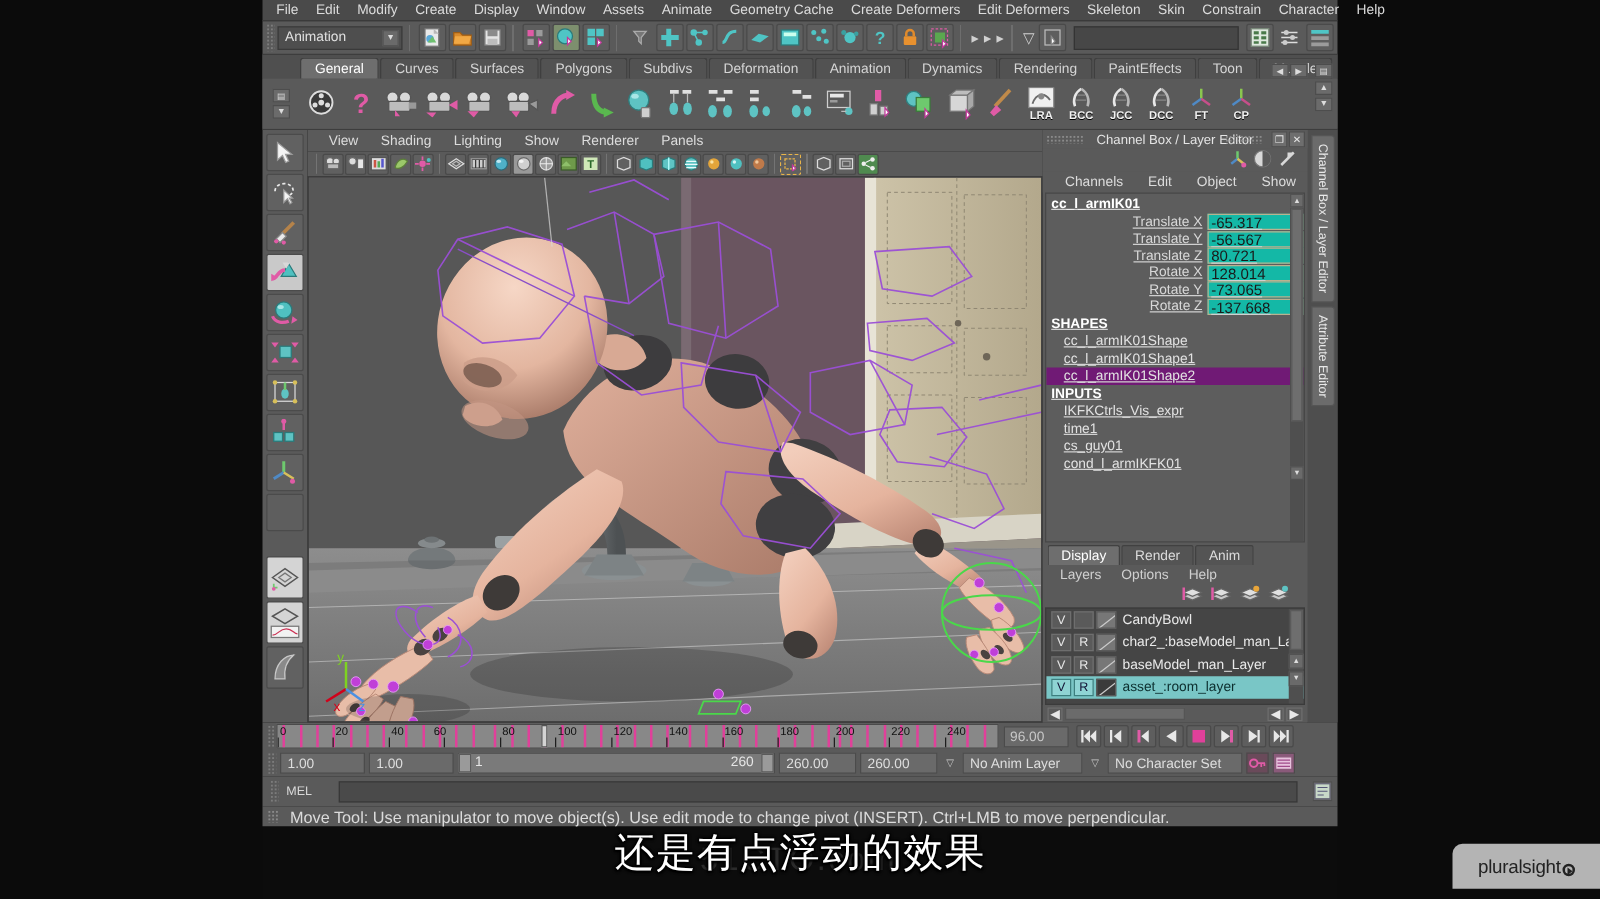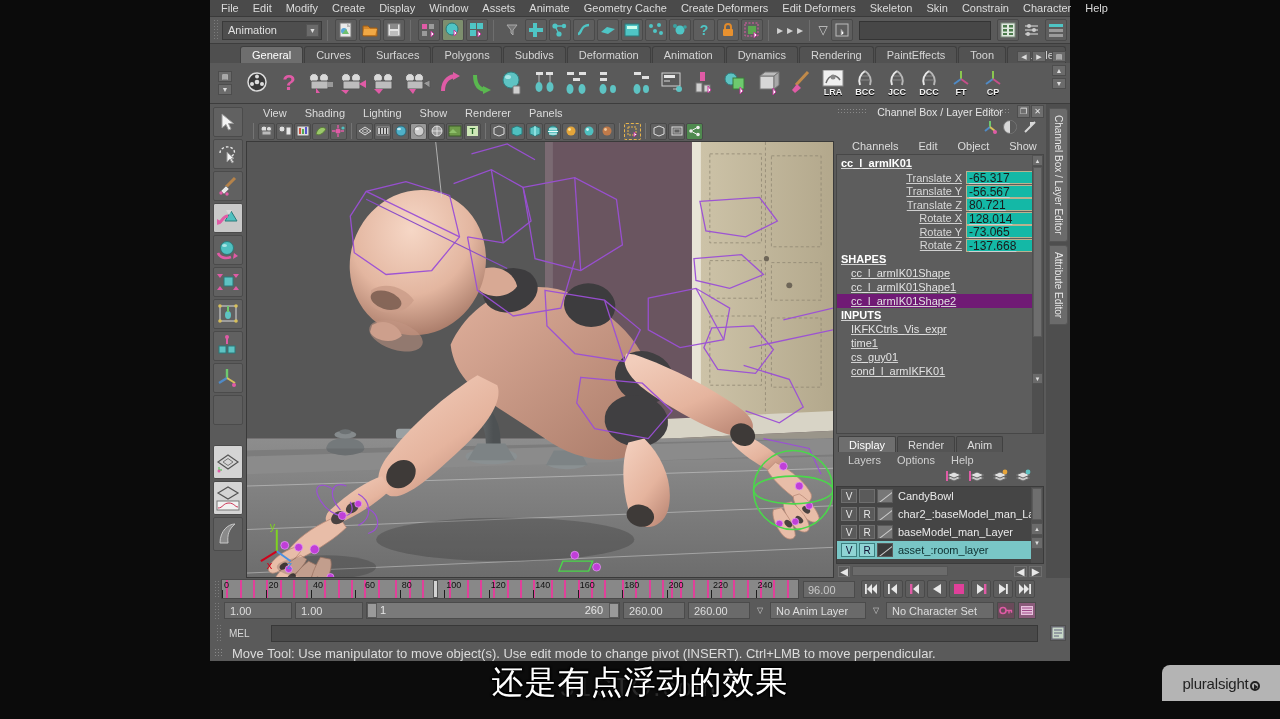--- a/index.html
+++ b/index.html
@@ -231,21 +231,21 @@
      background-image:radial-gradient(#8a8a8a 30%,transparent 32%);background-size:3px 3px;}
 
   
   #subtitle {
     position:absolute; left:0; right:0; top:661px; text-align:center;
     font-size: 32px; color: #ffffff; font-weight: normal;
     text-shadow: 1px 1px 2px #000, -1px -1px 2px #000, 1px -1px 2px #000, -1px 1px 2px #000;
     letter-spacing: 1px; z-index: 50; pointer-events:none;
   }
   #watermark {
-    position:absolute; right:0; bottom:18px; width:118px; height:36px;
+    position:absolute; right:0; bottom:8px; width:118px; height:36px;
     background:#b4b4b4; border-radius:8px 0 0 0; z-index:55;
     display:flex;align-items:center;justify-content:center;
     font-size:15px;color:#222; letter-spacing:-.2px;
   }
   #wm-dot{width:10px;height:10px;border-radius:50%;border:2px solid #222;margin-left:1px;
      position:relative;top:3px;}
   #wm-dot:after{content:'';position:absolute;left:2px;top:1px;border-left:4px solid #222;
      border-top:3px solid transparent;border-bottom:3px solid transparent;}
   .ghost-wm{position:absolute;left:560px;top:672px;font-size:26px;color:rgba(255,255,255,.13);
      z-index:49;letter-spacing:2px;}
@@ -1384,21 +1384,21 @@
         <div class="tb-key" style="left: 537.985px;"></div>
         <div class="tb-key" style="left: 551.323px;"></div>
         <div class="tb-key" style="left: 564.662px;"></div>
         <div class="tb-tick" style="left: 0px;"></div>
         <div class="tb-lbl" style="left: 2px;">0</div>
         <div class="tb-tick" style="left: 44.4615px;"></div>
         <div class="tb-lbl" style="left: 46.4615px;">20</div>
         <div class="tb-tick" style="left: 88.9231px;"></div>
         <div class="tb-lbl" style="left: 90.9231px;">40</div>
         <div class="tb-tick" style="left: 133.385px;"></div>
-        <div class="tb-lbl" style="left: 143px;">60</div>
+        <div class="tb-lbl" style="left: 125px;">60</div>
         <div class="tb-tick" style="left: 177.846px;"></div>
         <div class="tb-lbl" style="left: 179.846px;">80</div>
         <div class="tb-tick" style="left: 222.308px;"></div>
         <div class="tb-lbl" style="left: 224.308px;">100</div>
         <div class="tb-tick" style="left: 266.769px;"></div>
         <div class="tb-lbl" style="left: 268.769px;">120</div>
         <div class="tb-tick" style="left: 311.231px;"></div>
         <div class="tb-lbl" style="left: 313.231px;">140</div>
         <div class="tb-tick" style="left: 355.692px;"></div>
         <div class="tb-lbl" style="left: 357.692px;">160</div>

